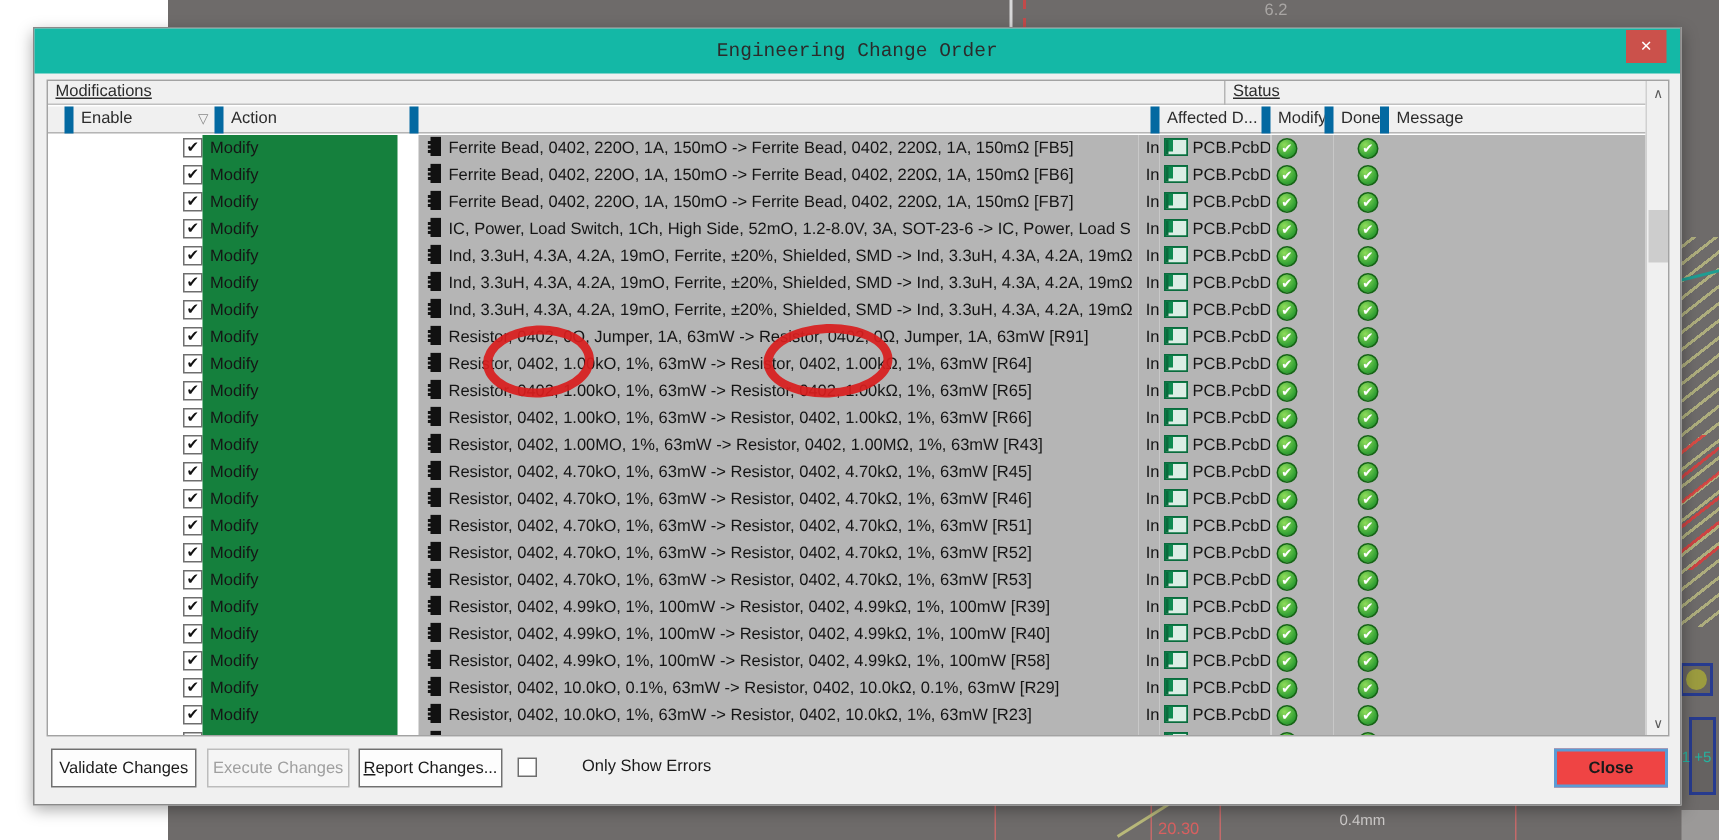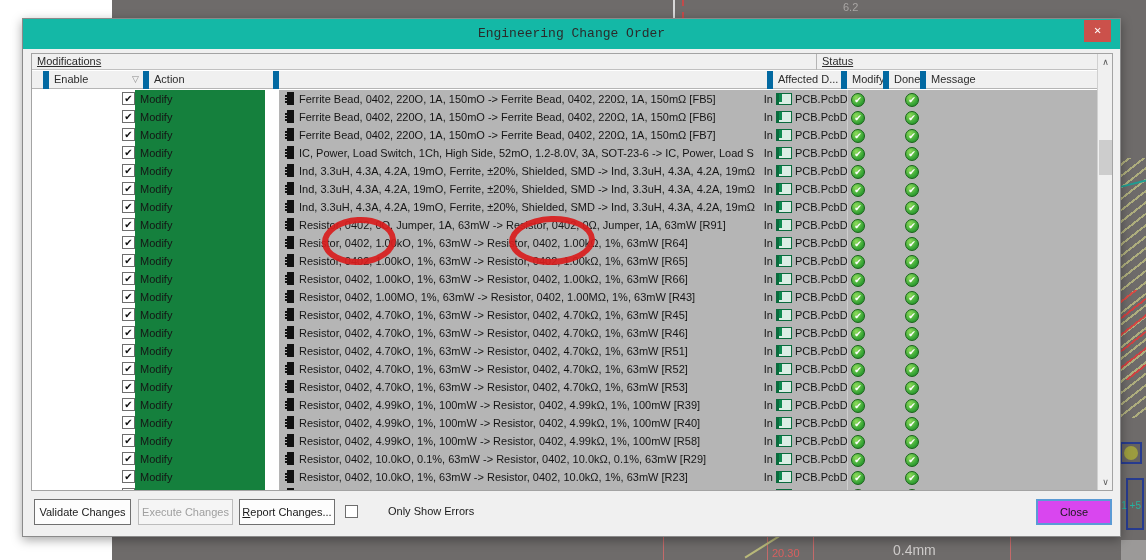--- a/index.html
+++ b/index.html
@@ -8,21 +8,21 @@
   .stage { position:absolute; left:0; top:0; width:1146px; height:560px; }
 
   
   .pcb-bg { position:absolute; left:112px; top:0; width:1034px; height:560px;
     background:#6e6b6a; z-index:0; overflow:hidden; }
   .vline-light { position:absolute; left:561px; top:0; width:2px; height:18px; background:#d8d8d8; }
   .vline-red-dash { position:absolute; left:570px; top:0; width:0; height:18px; border-left:2px dashed #c24a4a; }
   .bg-label { position:absolute; font-size:11px; color:#a9a6a4; white-space:nowrap; }
   .dim-pink { color:#dd9a9a; }
   .dim-red  { color:#d86060; }
-  .dim-white{ color:#cfcccb; font-size:14px; }
+  .dim-white{ color:#cfcccb; font-size:10px; }
   .teal-txt { color:#25b3a0; font-size:10px; }
   .bg-vred { position:absolute; width:1px; background:#c46a6a; }
   .diag-olive { position:absolute; width:40px; height:2px; background:#b9b97a; transform:rotate(-32deg); }
   .pcb-right-hatch { position:absolute; left:1006px; top:158px; width:28px; height:260px;
     background:repeating-linear-gradient(-38deg, rgba(0,0,0,0) 0 7px, rgba(190,190,130,.8) 7px 9px); }
   .pcb-right-red { position:absolute; left:1006px; top:290px; width:28px; height:90px;
     background:repeating-linear-gradient(-38deg, rgba(0,0,0,0) 0 11px, rgba(220,60,60,.85) 11px 13px); }
   .teal-line { position:absolute; left:1004px; top:183px; width:32px; height:2px; background:#1f9d92; transform:rotate(-14deg); }
   .blue-box { position:absolute; border:2px solid #273b8f; background:rgba(0,0,0,.08); }
   .olive-dot { position:absolute; width:14px; height:14px; border-radius:50%; background:#9c9c3f; }
@@ -101,21 +101,21 @@
   .sb-thumb { position:absolute; left:1px; top:86px; width:13px; height:35px; background:#cdcdcd; cursor:grab; }
 
   
   .footer { position:absolute; left:0; top:478px; width:100%; height:41px; }
   .btn { position:absolute; top:2px; height:26px; background:#fdfdfd; border:1px solid #707070;
     font-size:11px; color:#1a1a1a; text-align:center; cursor:pointer;
     font-family:"Liberation Sans", sans-serif; }
   .btn-validate { left:11px;  width:97px; }
   .btn-execute  { left:115px; width:95px; color:#9f9f9f; border-color:#bcbcbc; background:#f5f5f5; cursor:default; }
   .btn-report   { left:216px; width:96px; }
-  .btn-close    { left:1013px; width:76px; border:2px solid #5b9bd5; background:#d946ef; }
+  .btn-close    { left:1013px; width:76px; border:2px solid #5b9bd5; background:#ef4444;font-weight:bold; }
   .u { text-decoration:underline; }
   .ose-box { position:absolute; left:322px; top:8px; width:13px; height:13px; background:#fff;
     border:1px solid #6e6e6e; cursor:pointer; }
   .ose-label { position:absolute; left:341px; top:8px; font-size:11px; color:#1a1a1a; white-space:nowrap;margin-left:24px; }
 
   
   .ellipse { position:absolute; border:6px solid #d81e1e; border-radius:50%; z-index:5;
     opacity:.93; }
   .e1 { left:322px; top:217px; width:74px; height:48px; transform:rotate(-3deg); }
   .e2 { left:509px; top:216px; width:86px; height:49px; transform:rotate(-2deg); }

